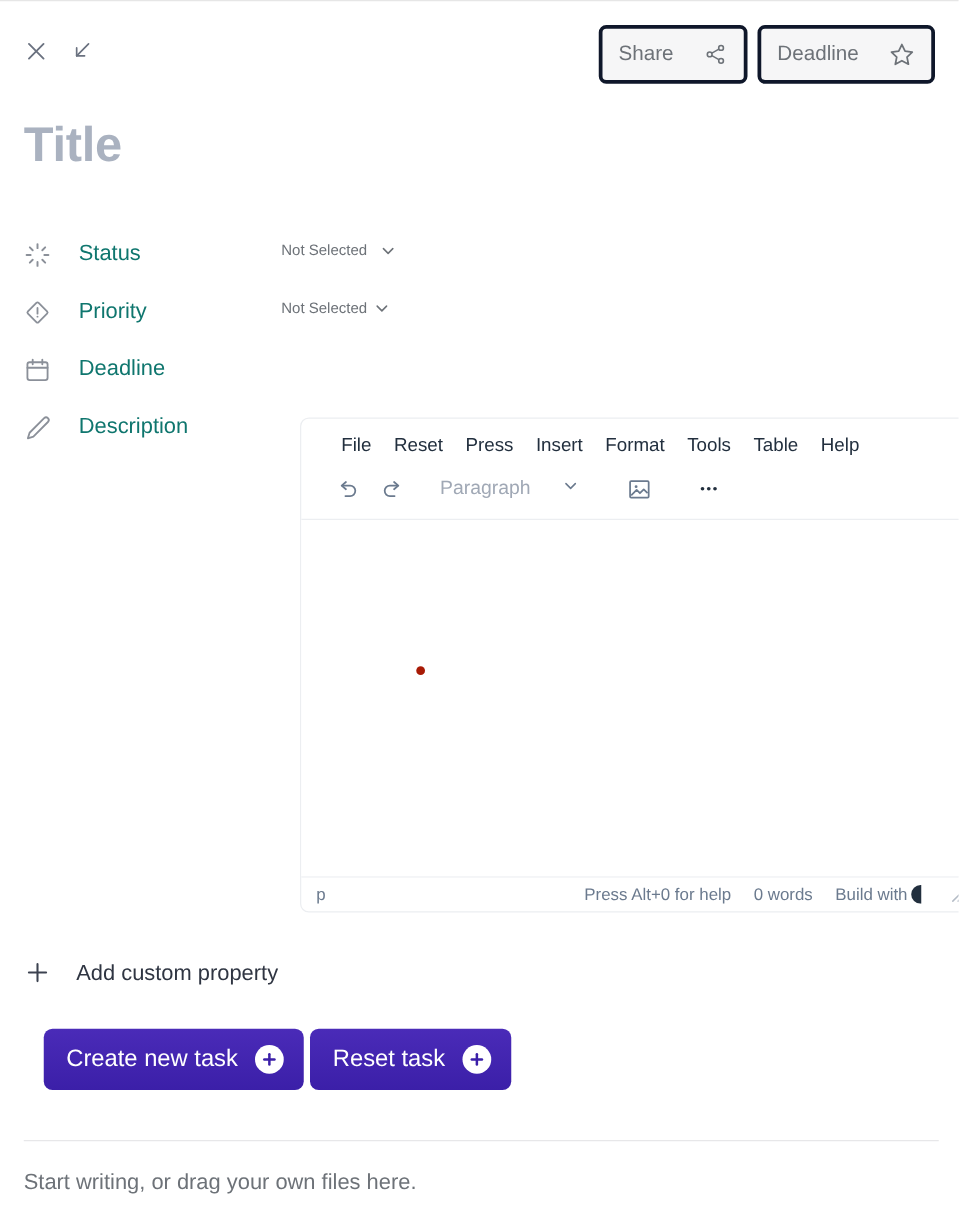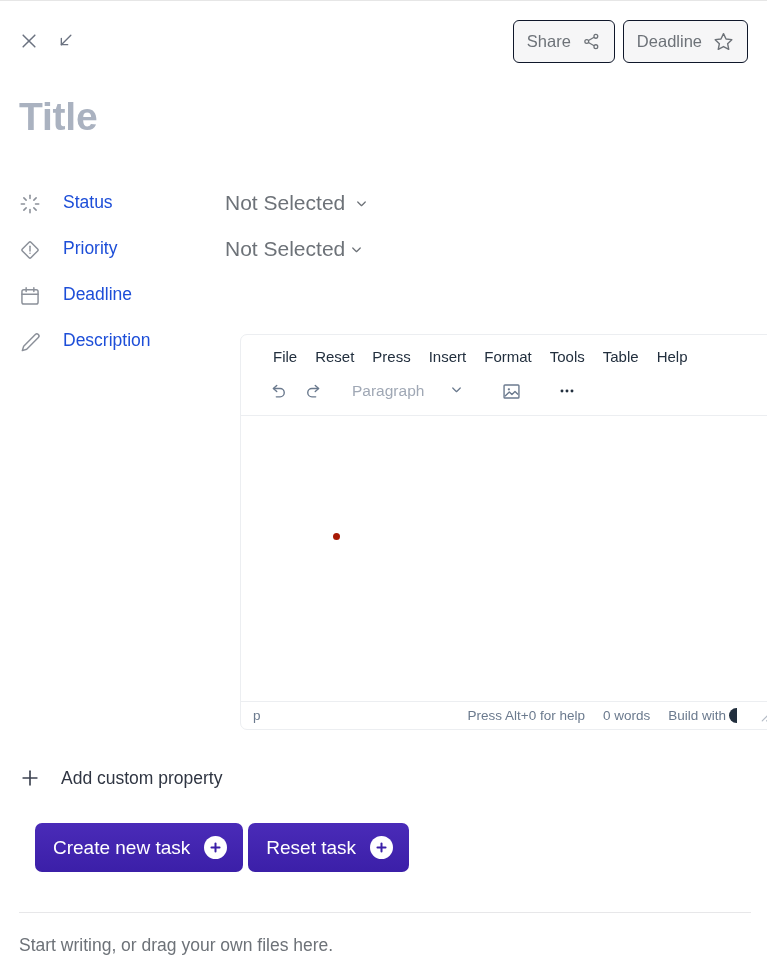--- a/index.html
+++ b/index.html
@@ -28,23 +28,23 @@
   }
   .icon-btn {
     display: inline-flex; align-items: center; justify-content: center;
     color: #6b7280; cursor: pointer; background: none; border: none; padding: 0;
   }
   .action-group {
     position: absolute; right: 19px; top: 19px;
     display: flex; gap: 8px;
   }
   .action-btn {
-    display: inline-flex; align-items: center; gap: 11px;
+    display: inline-flex; align-items: center; gap: 24px;
     background: #f6f6f7;
-    border: 1px solid #0f172a;
+    border: 3px solid #0f172a;
     border-radius: 6px;
     padding: 10px 13px;
     font-size: 16.5px;
     color: #6d7278;
     cursor: pointer;
     line-height: 1;
     font-family: "Liberation Sans", sans-serif;
   }
   .action-btn svg { display: block; }
 
@@ -67,29 +67,29 @@
     margin-bottom: 13px;
   }
   .prop-icon {
     width: 28px; flex: 0 0 28px;
     display: flex; align-items: center; justify-content: flex-start;
     color: #8b9099; padding-top: 2px;
   }
   .prop-label {
     width: 178px; flex: 0 0 178px;
     font-size: 17.5px;
-    color: #1d4ed8;
+    color: #0f766e;
     padding-top: 1px;
     padding-left: 16px;
   }
   .prop-value { flex: 1 1 auto; }
 
   .select-like {
     display: inline-flex; align-items: center;
-    font-size: 21px; color: #6d7278;
+    font-size: 12px; color: #6d7278;
     background: none; border: none; padding: 0;
     cursor: pointer; font-family: "Liberation Sans", sans-serif;
   }
   .select-like .chev { margin-left: 9px; display: inline-flex; }
   .select-like.tight .chev { margin-left: 4px; }
 
   .date-input {
     display: inline-flex; align-items: center; gap: 24px;
     font-size: 17.5px; color: #8b9099;
     font-family: "Liberation Mono", monospace;

